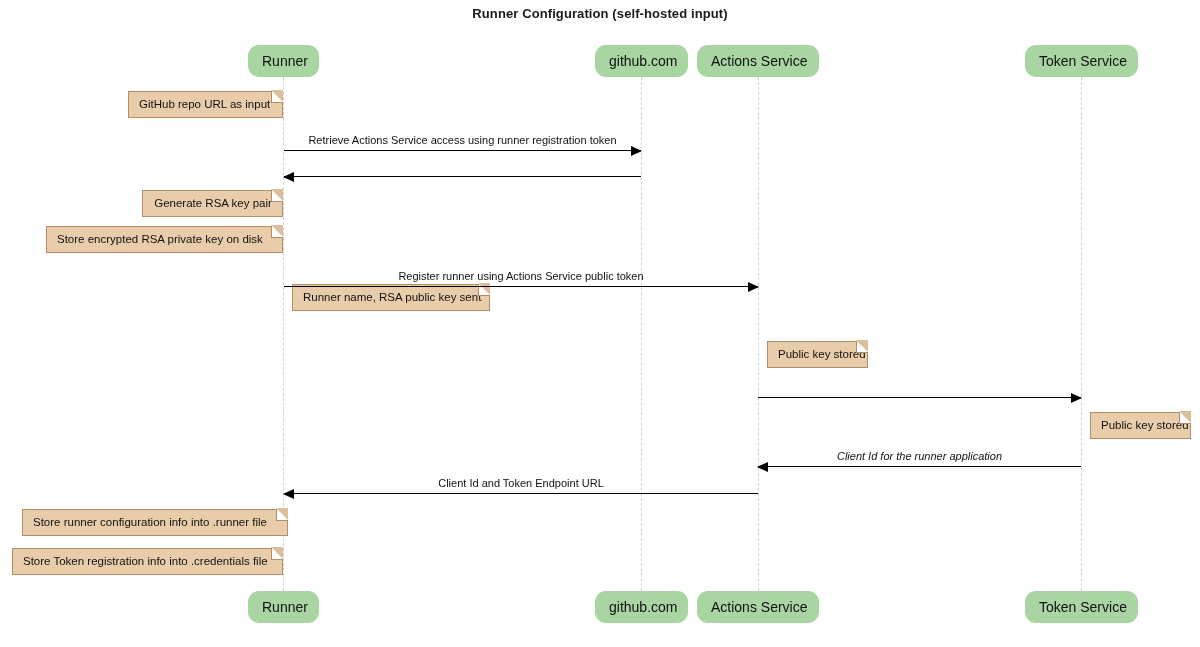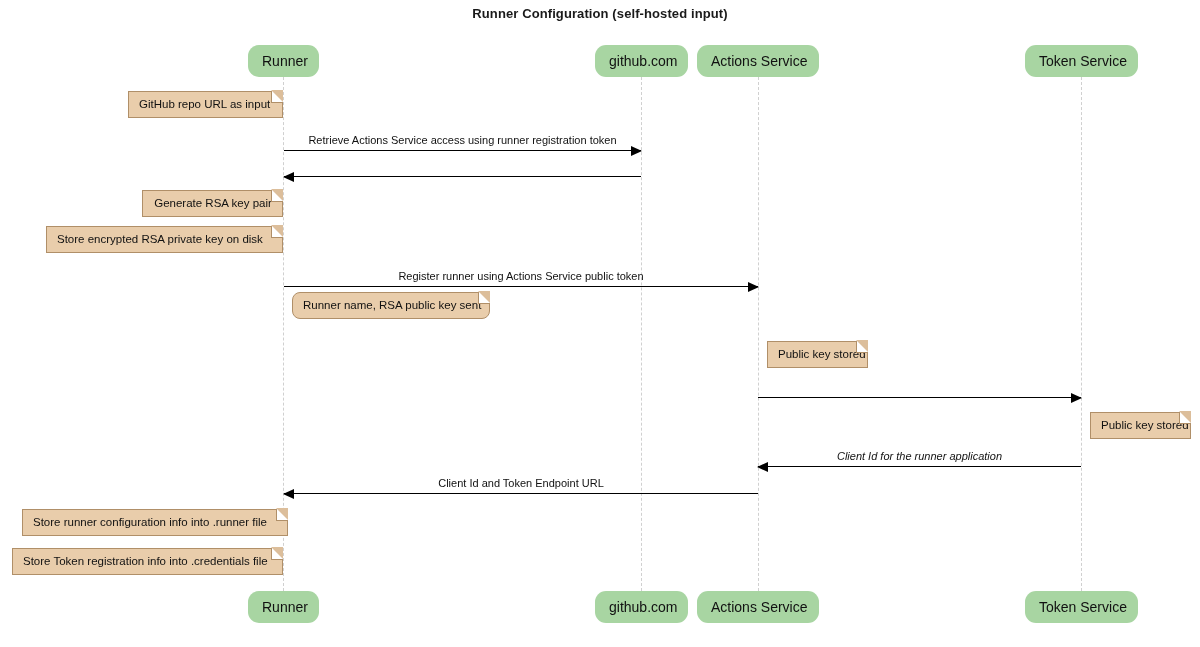--- a/index.html
+++ b/index.html
@@ -138,21 +138,21 @@
     <span class="fold"></span>
   </div>
   <div class="note" style="left:142px;top:190px;width:141px;text-align:center;">
     <span>Generate RSA key pair</span>
     <span class="fold"></span>
   </div>
   <div class="note" style="left:46px;top:226px;width:237px;">
     <span>Store encrypted RSA private key on disk</span>
     <span class="fold"></span>
   </div>
-  <div class="note" style="left:292px;top:292px;width:198px;border-radius:8px;">
+  <div class="note" style="left:292px;top:284px;width:198px;">
     <span>Runner name, RSA public key sent</span>
     <span class="fold"></span>
   </div>
   <div class="note" style="left:767px;top:341px;width:101px;">
     <span>Public key stored</span>
     <span class="fold"></span>
   </div>
   <div class="note" style="left:1090px;top:412px;width:101px;">
     <span>Public key stored</span>
     <span class="fold"></span>

